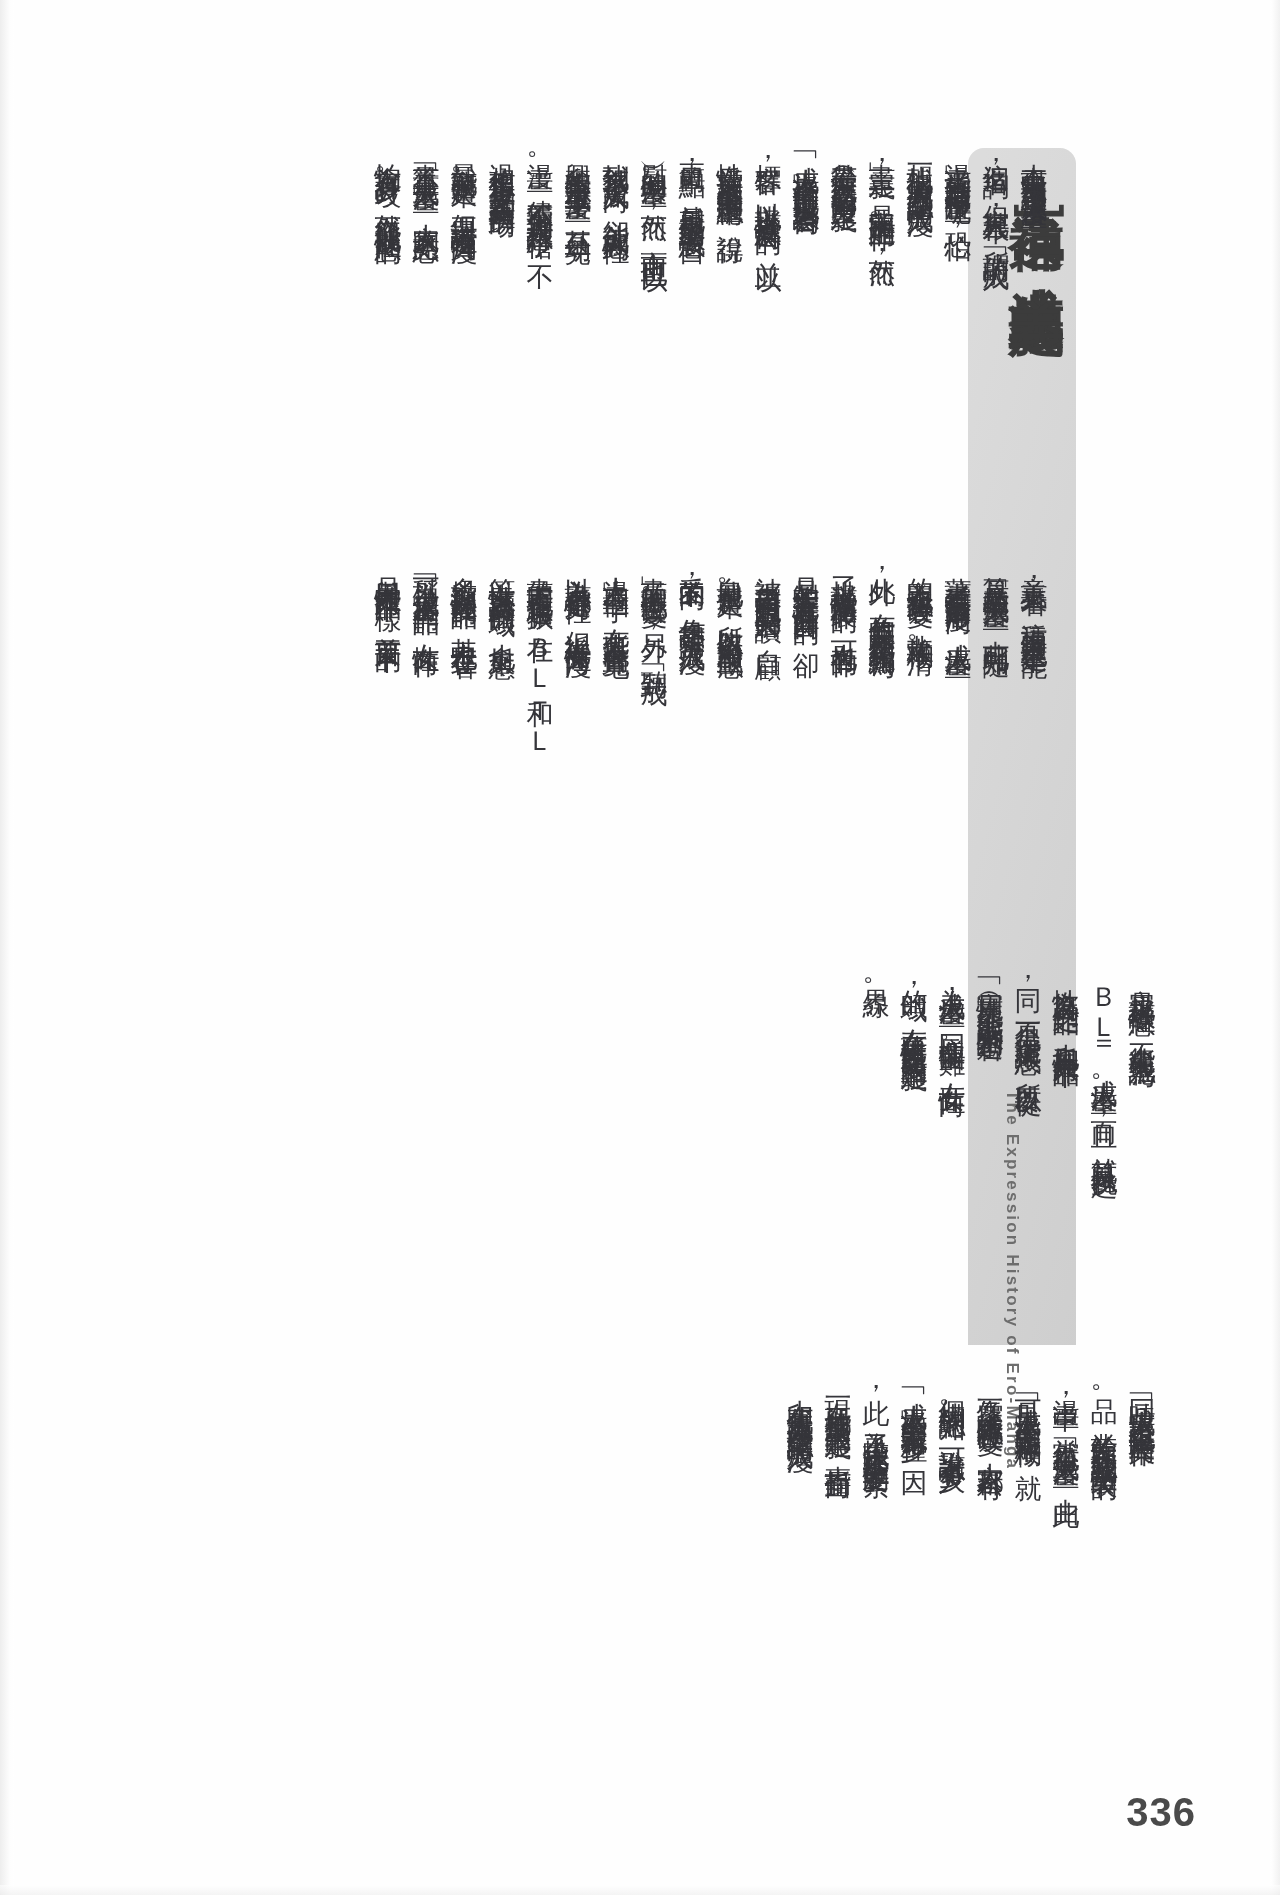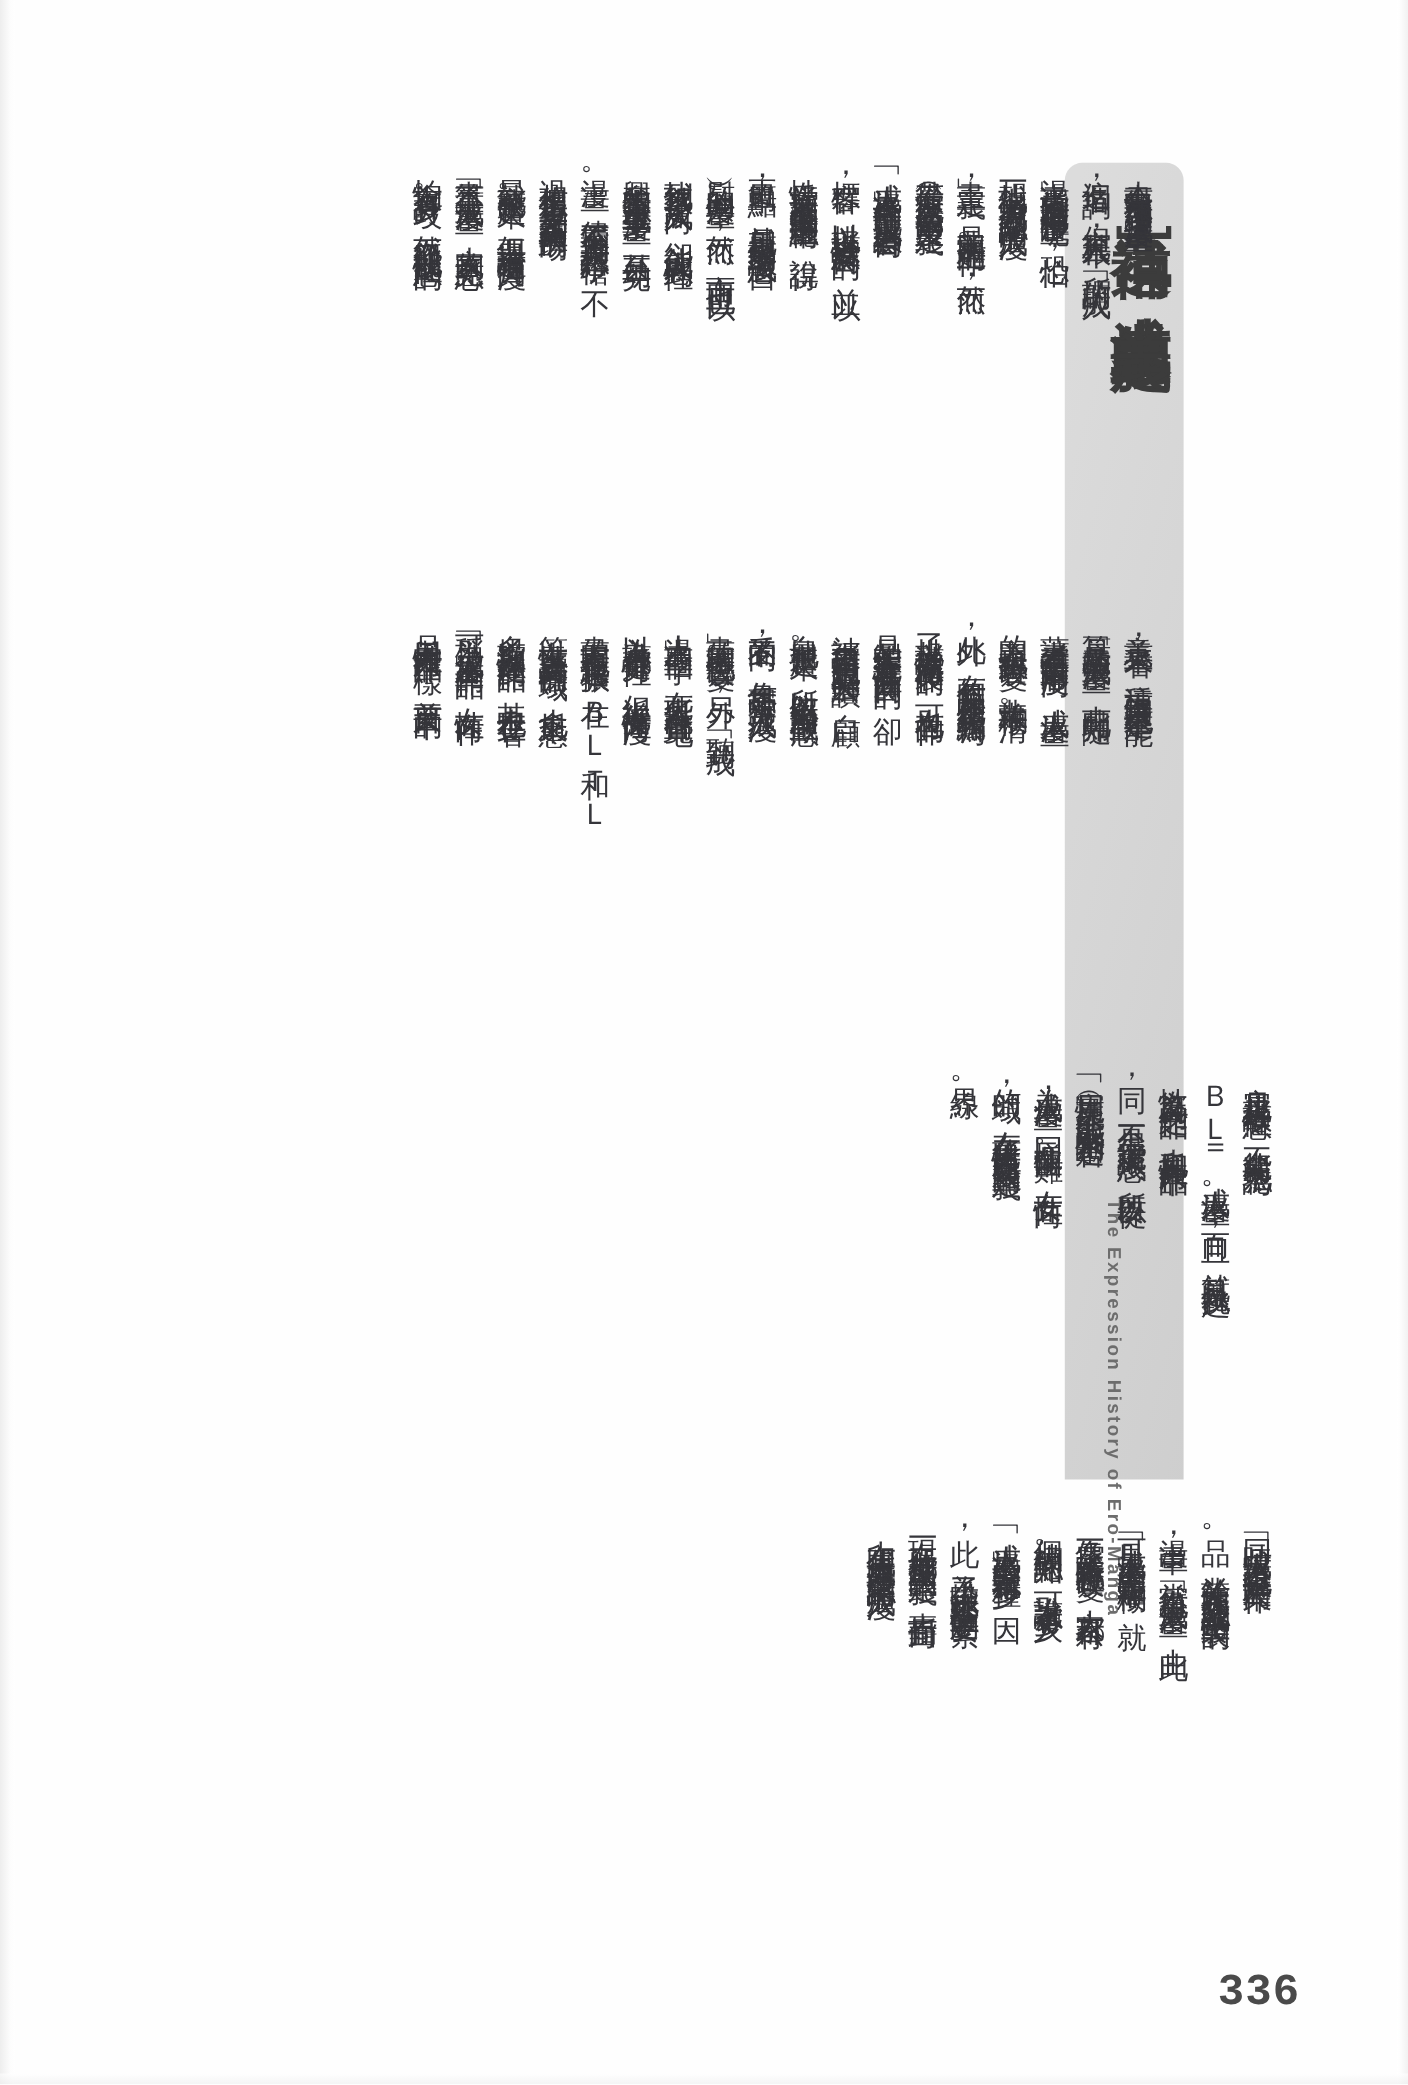--- a/index.html
+++ b/index.html
@@ -117,23 +117,23 @@
     justify-content: flex-start;
   }
   .region-1 .cols, .region-2 .cols { padding-right: 232px; }
   .region-3 .cols, .region-4 .cols { padding-right: 124px; }
 
   .region .col { height: 392px; }
 
   
   .page-number {
     position: absolute;
-    right: 98px;
+    right: 84px;
     bottom: 60px;
-    font-family: Liberation Mono, monospace;
+    font-family: Liberation Sans, sans-serif;
     font-weight: bold;
     font-size: 40px;
     color: #4a4a4a;
     letter-spacing: 1px;
   }
 </style>
 </head>
 <body>
 
 <div class="page">

